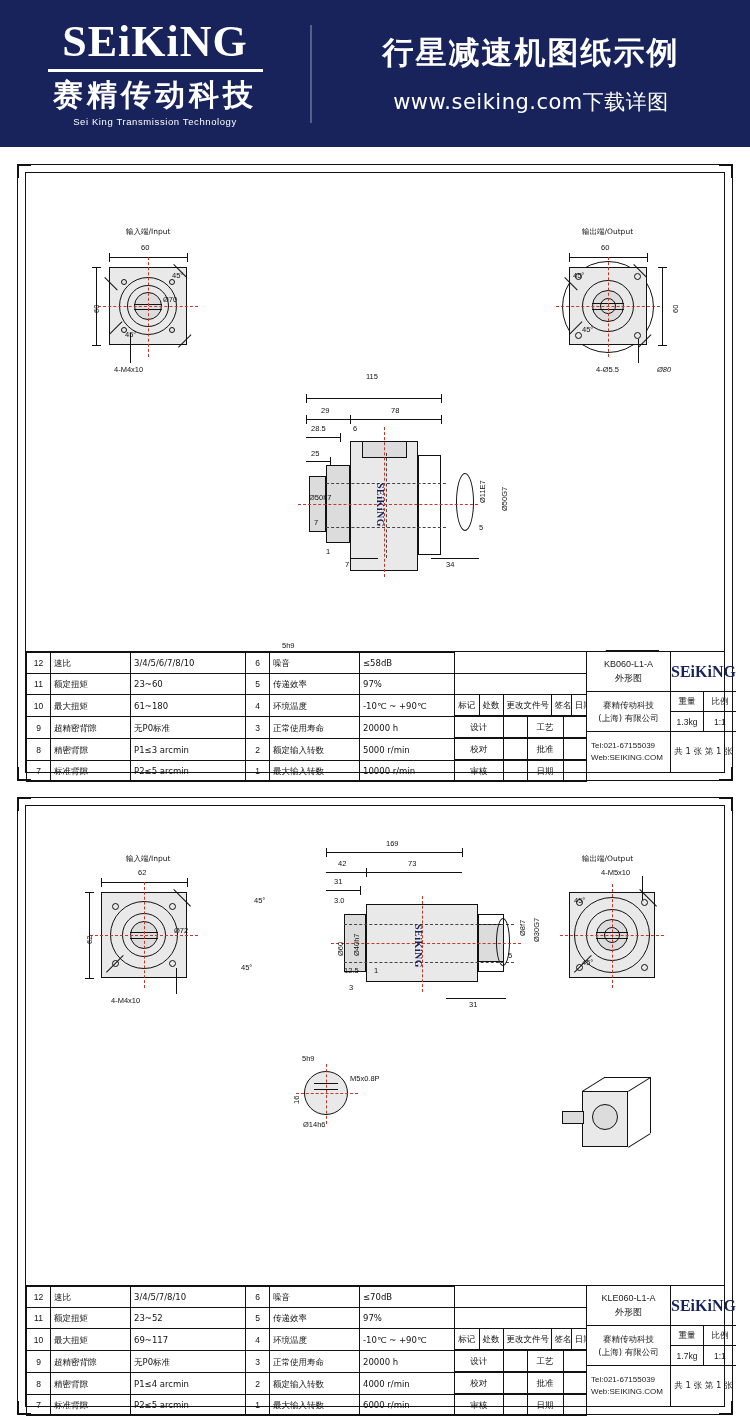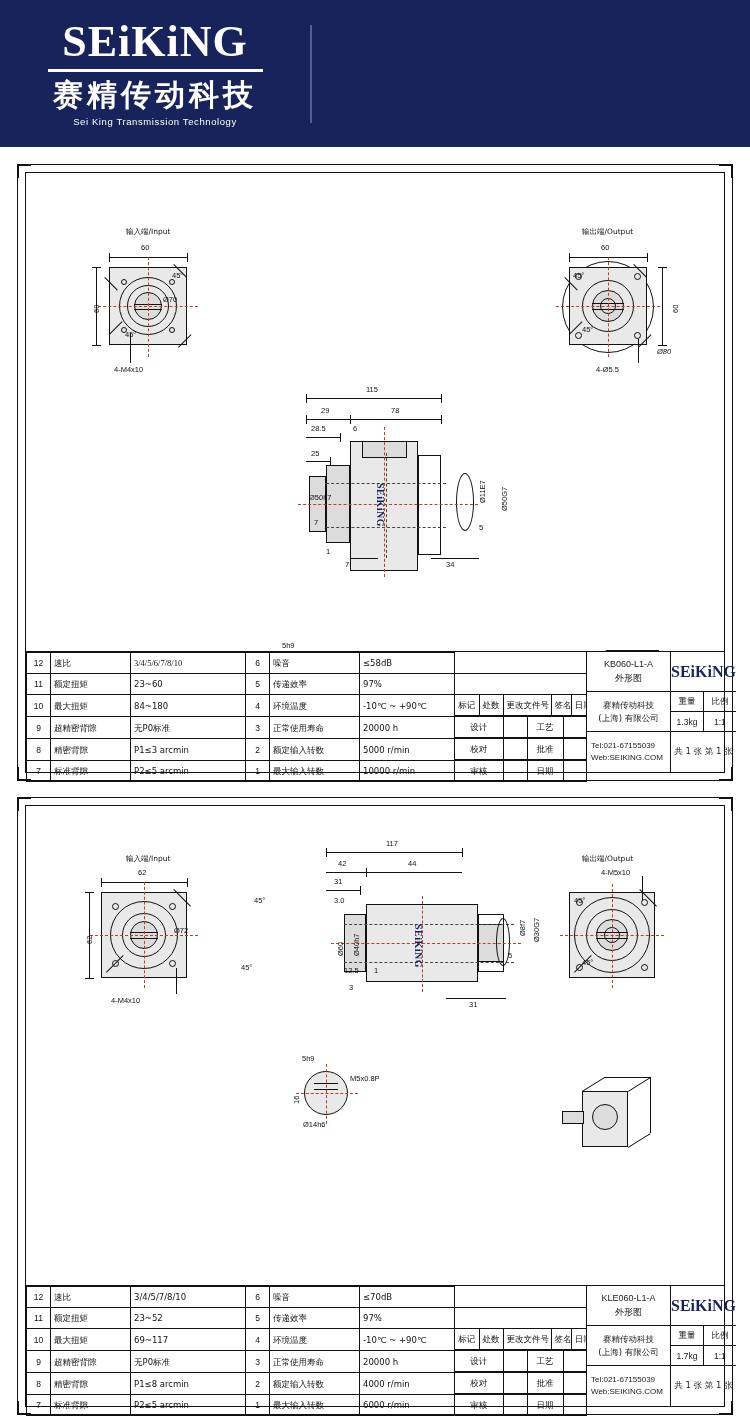--- a/index.html
+++ b/index.html
@@ -185,20 +185,24 @@
 <body>
 
 <div class="header">
   <div class="logo-block">
     <div class="logo-main">SEiKiNG</div>
     <div class="logo-rule"></div>
     <div class="logo-cn cn">赛精传动科技</div>
     <div class="logo-en">Sei King Transmission Technology</div>
   </div>
   <div class="header-divider"></div>
+  <div class="header-text">
+    <div class="header-title cn">行星减速机图纸示例</div>
+    <div class="header-sub cn">www.seiking.com下载详图</div>
+  </div>
 </div>
 
 <div class="sheet sheet-1">
   <div class="tick" style="left:-1px;top:-1px;width:14px;height:2px;"></div>
   <div class="tick" style="left:-1px;top:-1px;width:2px;height:14px;"></div>
   <div class="tick" style="right:-1px;top:-1px;width:14px;height:2px;"></div>
   <div class="tick" style="right:-1px;top:-1px;width:2px;height:14px;"></div>
   <div class="tick" style="left:-1px;bottom:-1px;width:14px;height:2px;"></div>
   <div class="tick" style="left:-1px;bottom:-1px;width:2px;height:14px;"></div>
   <div class="tick" style="right:-1px;bottom:-1px;width:14px;height:2px;"></div>
@@ -240,21 +244,21 @@
 
       <div class="lbl" style="left:137px;top:122px;">Ø70</div>
       <div class="lbl" style="left:146px;top:98px;">45°</div>
       <div class="lbl" style="left:99px;top:157px;">45°</div>
       <div class="lbl" style="left:88px;top:192px;">4-M4x10</div>
       <div class="ln v" style="left:104px;top:160px;height:30px;"></div>
 
       <div class="ln h" style="left:280px;top:225px;width:135px;"></div>
       <div class="ln v" style="left:280px;top:221px;height:9px;"></div>
       <div class="ln v" style="left:415px;top:221px;height:9px;"></div>
-      <div class="lbl" style="left:340px;top:212px;">115</div>
+      <div class="lbl" style="left:340px;top:199px;">115</div>
 
       <div class="ln h" style="left:280px;top:246px;width:44px;"></div>
       <div class="ln v" style="left:280px;top:242px;height:9px;"></div>
       <div class="ln v" style="left:324px;top:242px;height:9px;"></div>
       <div class="lbl" style="left:295px;top:233px;">29</div>
       <div class="ln h" style="left:324px;top:246px;width:91px;"></div>
       <div class="ln v" style="left:415px;top:242px;height:9px;"></div>
       <div class="lbl" style="left:365px;top:233px;">78</div>
 
       <div class="ln h" style="left:280px;top:264px;width:34px;"></div>
@@ -319,58 +323,58 @@
       <div class="circ" style="left:608px;top:159px;width:7px;height:7px;"></div>
       <div class="ln h" style="left:566px;top:130px;width:32px;"></div>
       <div class="ln h" style="left:566px;top:136px;width:32px;"></div>
       <div class="cl-h" style="left:530px;top:133px;width:104px;"></div>
       <div class="cl-v" style="left:582px;top:84px;height:100px;"></div>
 
       <div class="lbl" style="left:547px;top:98px;">45°</div>
       <div class="lbl" style="left:556px;top:152px;">45°</div>
       <div class="lbl" style="left:570px;top:192px;">4-Ø5.5</div>
       <div class="ln v" style="left:612px;top:166px;height:24px;"></div>
-      <div class="lbl" style="left:631px;top:174px;font-style:italic;">Ø80</div>
+      <div class="lbl" style="left:631px;top:192px;font-style:italic;">Ø80</div>
 
       <div class="lbl" style="left:256px;top:468px;">5h9</div>
 
       <div class="ln" style="left:560px;top:490px;width:24px;height:1px;transform:rotate(-32deg);transform-origin:0 0;"></div>
       <div class="ln" style="left:612px;top:490px;width:24px;height:1px;transform:rotate(-32deg);transform-origin:0 0;"></div>
 
       <div class="ln h" style="left:580px;top:477px;width:52px;"></div>
       <div class="ln v" style="left:632px;top:477px;height:60px;"></div>
 
     </div>
 
     <div class="title-block">
       <div class="tb-left">
         <table class="tb-table" style="width:560px;">
           <tbody>
               <tr>
             <td class="c" style="width:24px;">12</td>
             <td class="cn" style="width:80px;">速比</td>
-            <td class="cn" style="width:115px;font-family:Liberation Serif, serif;">3/4/5/6/7/8/10</td>
+            <td class="cn" style="width:115px;">3/4/5/6/7/8/10</td>
             <td class="c" style="width:24px;">6</td>
             <td class="cn" style="width:90px;">噪音</td>
             <td class="cn" style="width:95px;">≤58dB</td>
             <td style="width:132px;border-top:none;border-right:none;border-bottom:none;"></td>
           </tr>
           <tr>
             <td class="c">11</td>
             <td class="cn">额定扭矩</td>
             <td class="cn">23~60</td>
             <td class="c">5</td>
             <td class="cn">传递效率</td>
             <td class="cn">97%</td>
             <td style="border-right:none;border-bottom:none;"></td>
           </tr>
           <tr>
             <td class="c">10</td>
             <td class="cn">最大扭矩</td>
-            <td class="cn">84~180</td>
+            <td class="cn">61~180</td>
             <td class="c">4</td>
             <td class="cn">环境温度</td>
             <td class="cn">-10℃ ~ +90℃</td>
             <td class="c cn" style="padding:0;">
               <table class="tb-table" style="width:132px;">
                 <tbody>
                       <tr>
                   <td class="c cn" style="width:24px;border-top:none;border-left:none;">标记</td>
                   <td class="c cn" style="width:24px;border-top:none;">处数</td>
                   <td class="c cn" style="width:48px;border-top:none;">更改文件号</td>
@@ -521,27 +525,27 @@
 
       <div class="lbl" style="left:148px;top:120px;">Ø72</div>
       <div class="lbl" style="left:228px;top:90px;">45°</div>
       <div class="lbl" style="left:215px;top:157px;">45°</div>
       <div class="lbl" style="left:85px;top:190px;">4-M4x10</div>
       <div class="ln v" style="left:150px;top:162px;height:26px;"></div>
 
       <div class="ln h" style="left:300px;top:46px;width:136px;"></div>
       <div class="ln v" style="left:300px;top:42px;height:9px;"></div>
       <div class="ln v" style="left:436px;top:42px;height:9px;"></div>
-      <div class="lbl" style="left:360px;top:33px;">117</div>
+      <div class="lbl" style="left:360px;top:33px;">169</div>
 
       <div class="ln h" style="left:300px;top:66px;width:40px;"></div>
       <div class="ln v" style="left:340px;top:62px;height:9px;"></div>
       <div class="lbl" style="left:312px;top:53px;">42</div>
       <div class="ln h" style="left:340px;top:66px;width:96px;"></div>
-      <div class="lbl" style="left:382px;top:53px;">44</div>
+      <div class="lbl" style="left:382px;top:53px;">73</div>
 
       <div class="ln h" style="left:300px;top:84px;width:34px;"></div>
       <div class="ln v" style="left:334px;top:80px;height:9px;"></div>
       <div class="lbl" style="left:308px;top:71px;">31</div>
       <div class="lbl" style="left:308px;top:90px;">3.0</div>
       <div class="lbl" style="left:318px;top:108px;">25</div>
 
       <div class="rect fillgrey" style="left:340px;top:98px;width:112px;height:78px;"></div>
       <div class="rect fillgrey2" style="left:318px;top:108px;width:22px;height:58px;"></div>
       <div class="rect" style="left:452px;top:108px;width:26px;height:58px;"></div>
@@ -664,21 +668,21 @@
                   <td class="c cn" style="width:36px;border-top:none;">工艺</td>
                   <td class="c" style="width:24px;border-top:none;border-right:none;"></td>
                 </tr>
               </tbody>
                   </table>
             </td>
           </tr>
           <tr>
             <td class="c">8</td>
             <td class="cn">精密背隙</td>
-            <td class="cn">P1≤8 arcmin</td>
+            <td class="cn">P1≤4 arcmin</td>
             <td class="c">2</td>
             <td class="cn">额定输入转数</td>
             <td class="cn">4000 r/min</td>
             <td style="padding:0;">
               <table class="tb-table" style="width:132px;">
                 <tbody>
                       <tr>
                   <td class="c cn" style="width:48px;border-top:none;border-left:none;">校对</td>
                   <td class="c" style="width:24px;border-top:none;"></td>
                   <td class="c cn" style="width:36px;border-top:none;">批准</td>

